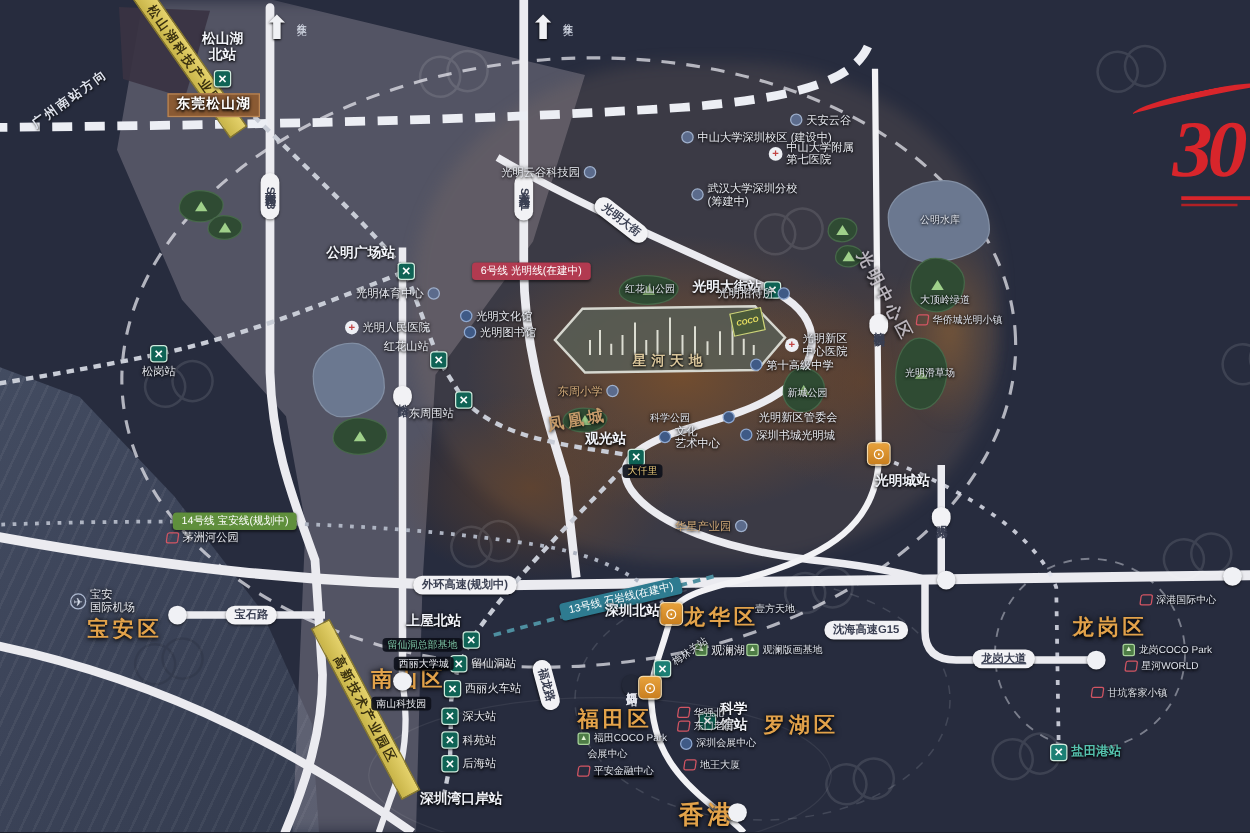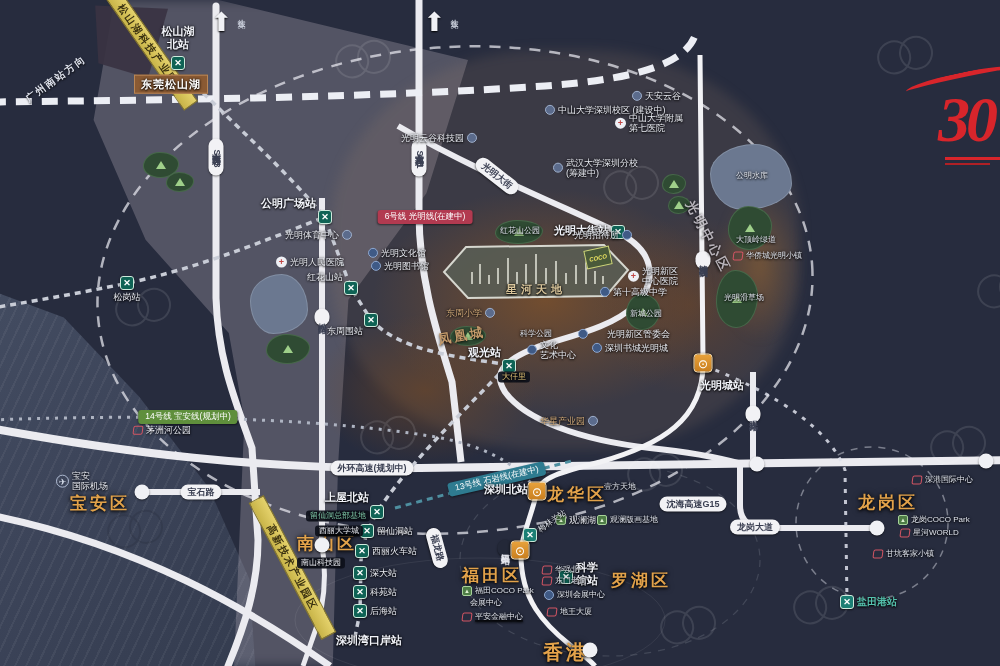--- a/index.html
+++ b/index.html
@@ -274,21 +274,21 @@
     </div>
     <div class="band" style="left: 73px; top: 36px; width: 150px; height: 17px; transform: rotate(55deg);">松山湖科技产业园</div>
     <div class="band" style="left: 214.5px; top: 559px; width: 155px; height: 17px; transform: rotate(62deg);">高新技术产业园区</div>
     <div class="pill white vert" style="left: 216px; top: 157px;">南光高速S33</div>
     <div class="pill white vert" style="left: 419px; top: 158px;">龙大高速S31</div>
     <div class="pill white vert" style="left: 322px; top: 317px;">松白路</div>
     <div class="pill white vert" style="left: 753px; top: 414px;">观光路</div>
     <div class="pill white vert" style="left: 703px; top: 260px;">赣深高铁</div>
     <div class="pill white" style="left: 201px; top: 492px;">宝石路</div>
     <div class="pill white" style="left: 693px; top: 504px;">沈海高速G15</div>
-    <div class="pill white" style="left: 755px; top: 527px;">龙岗大道</div>
+    <div class="pill white" style="left: 803px; top: 527px; text-decoration: underline;">龙岗大道</div>
     <div class="pill white" style="left: 372px; top: 468px;">外环高速(规划中)</div>
     <div class="pill white" style="left: 497px; top: 176px; transform: translate(-50%, -50%) rotate(38deg);">光明大街</div>
     <div class="pill white" style="left: 437px; top: 548px; transform: translate(-50%, -50%) rotate(75deg);">福龙路</div>
     <div class="pill white vert" style="left: 505px; top: 548px; background: rgb(35, 40, 56); color: rgb(232, 234, 242);">福田站</div>
     <div class="pill red" style="left: 389px; top: 217px;">6号线 光明线(在建中)</div>
     <div class="pill green" style="left: 188px; top: 417px;">14号线 宝安线(规划中)</div>
     <div class="pill teal" style="left: 497px; top: 479px; transform: translate(-50%, -50%) rotate(-13deg);">13号线 石岩线(在建中)</div>
     <div class="district" style="left: 100px; top: 503px;">宝安区</div>
     <div class="district" style="left: 291px; top: 543px; margin-left: 36px;">南山区</div>
     <div class="district" style="left: 492px; top: 575px;">福田区</div>
@@ -360,21 +360,21 @@
     </div>
     <div class="poi" style="left: 615px; top: 123px;">
       <span class="ic cross">+</span>
       <span class="lbl " style="position: static; transform: none;">中山大学附属
 第七医院</span>
     </div>
     <div class="poi r" style="left: 477px; top: 138px;">
       <span class="lbl " style="position: static; transform: none;">光明云谷科技园</span>
       <span class="ic circle" style="margin: 0px 0px 0px 3px;"></span>
     </div>
-    <div class="poi" style="left: 553px; top: 168px;">
+    <div class="poi" style="left: 553px; top: 156px;">
       <span class="ic circle"></span>
       <span class="lbl " style="position: static; transform: none;">武汉大学深圳分校
 (筹建中)</span>
     </div>
     <div class="poi r" style="left: 632px; top: 199px; margin-top: 36px;">
       <span class="lbl " style="position: static; transform: none;">光明招待所</span>
       <span class="ic blue" style="margin: 0px 0px 0px 3px;"></span>
     </div>
     <div class="poi r" style="left: 352px; top: 235px;">
       <span class="lbl " style="position: static; transform: none;">光明体育中心</span>

